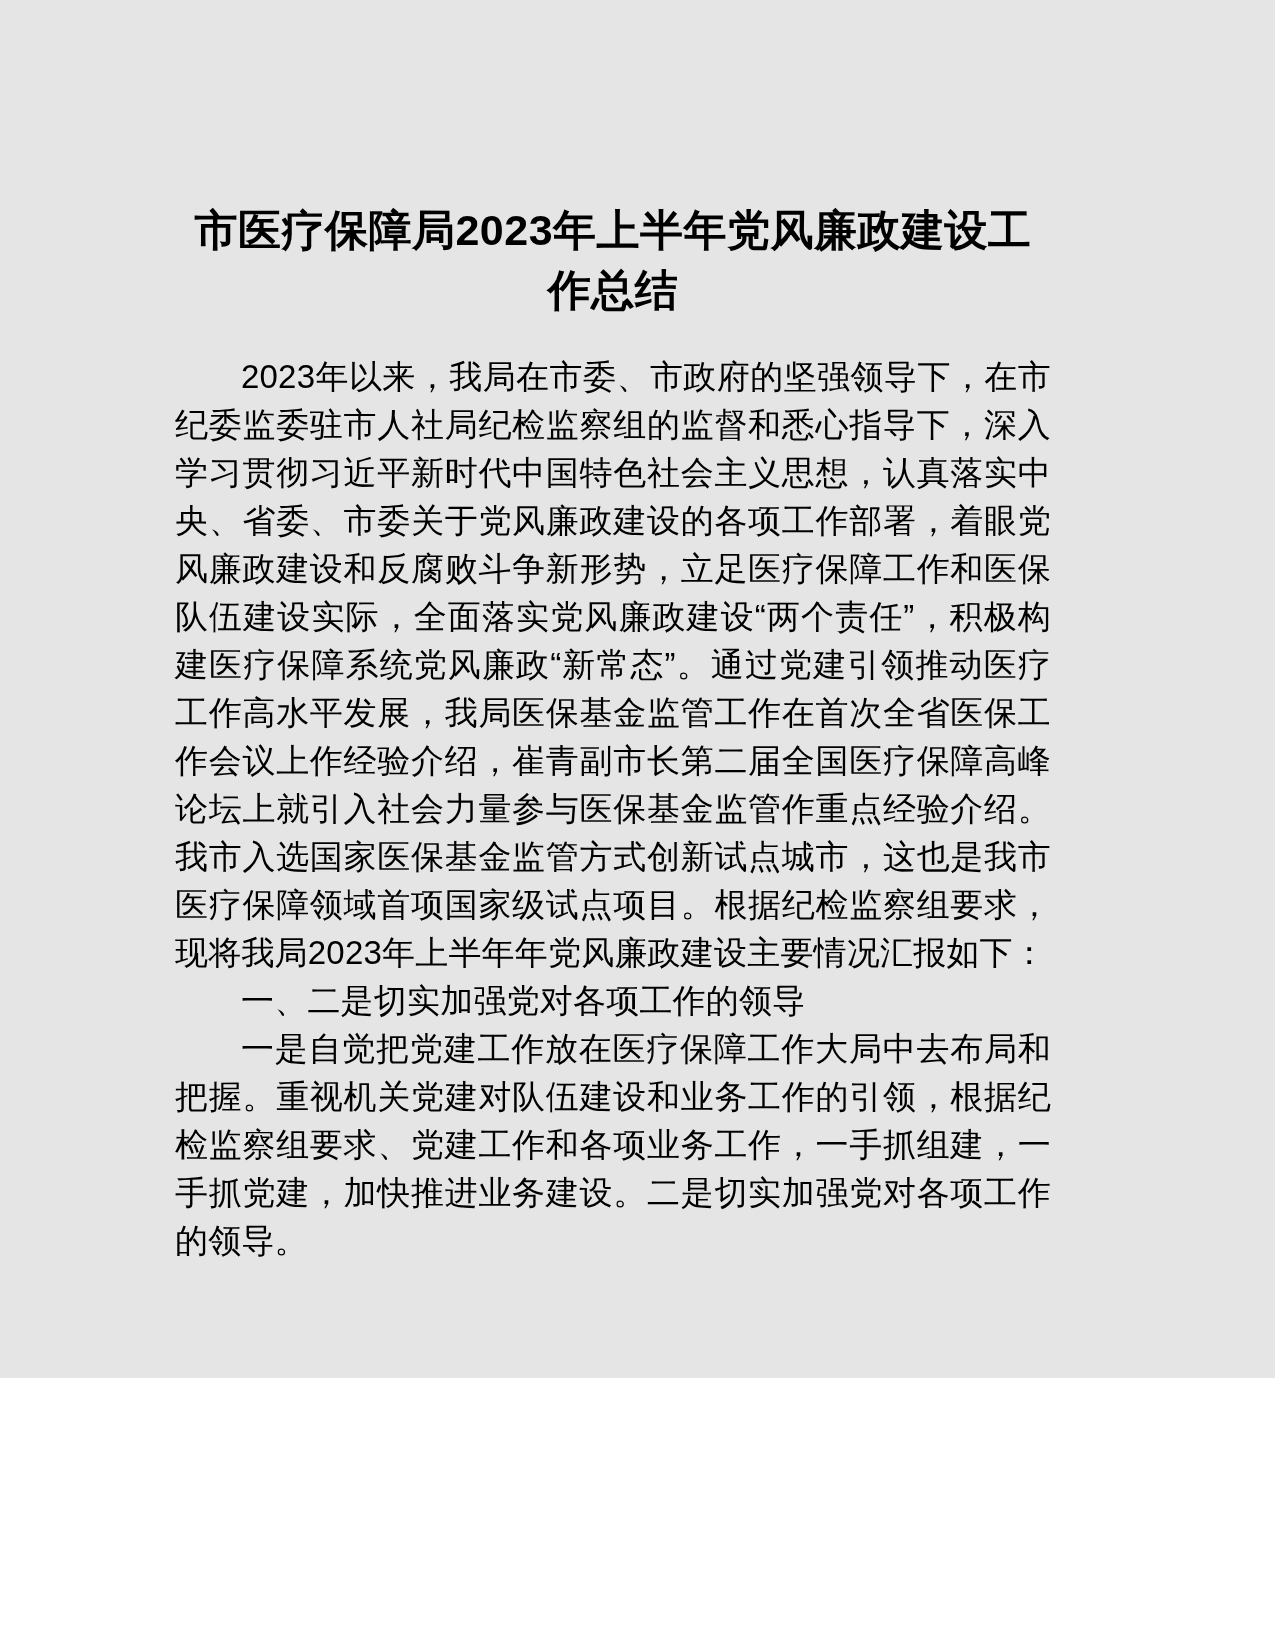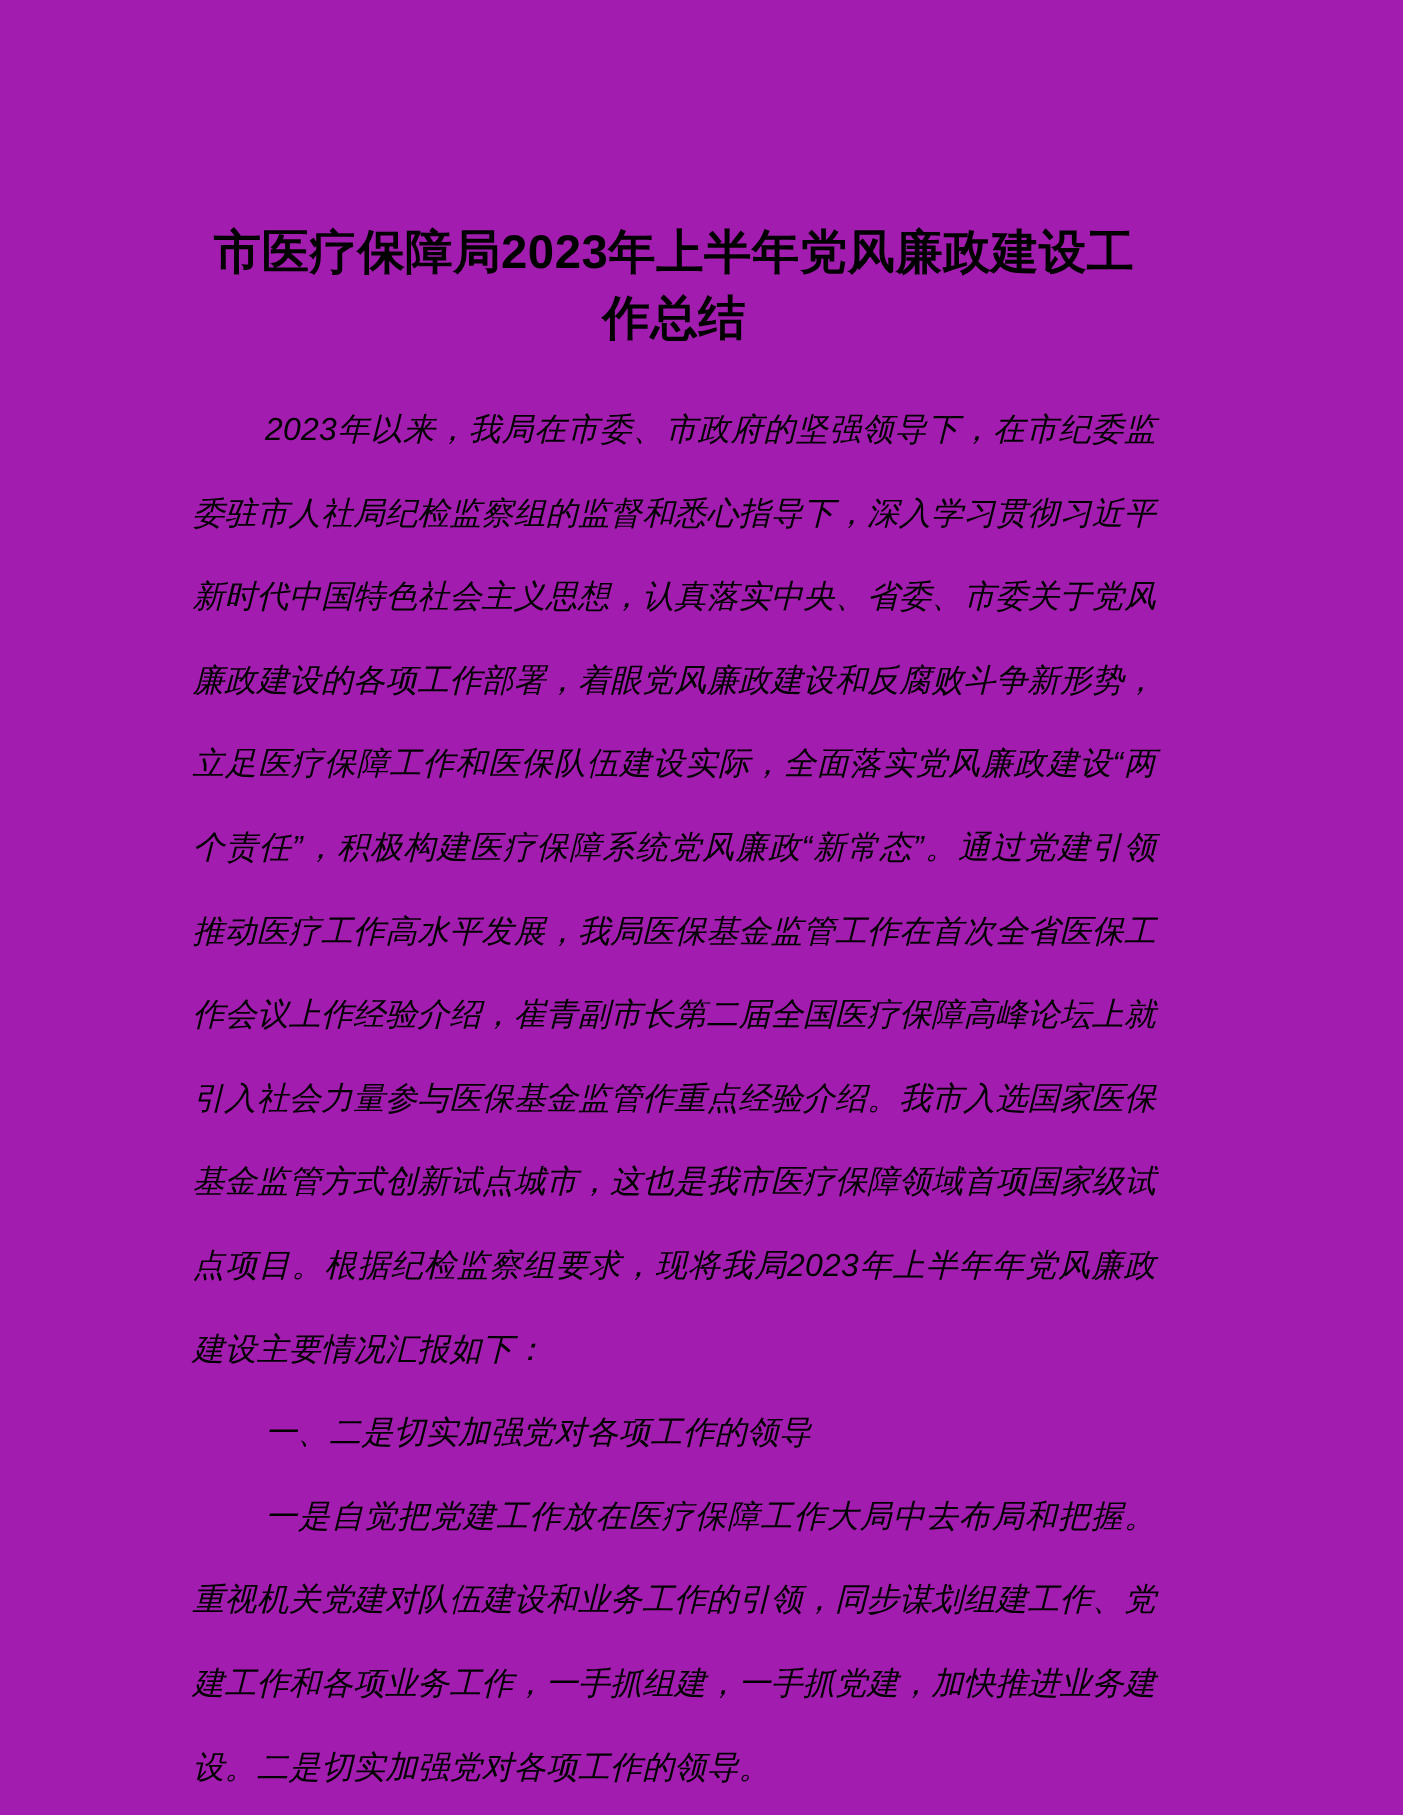--- a/index.html
+++ b/index.html
@@ -10,50 +10,49 @@
   body {
     width: 1275px;
     height: 1650px;
     font-family: "Liberation Sans", "DejaVu Sans", sans-serif;
     color: #000000;
     overflow: hidden;
   }
   .page {
     position: relative;
     width: 1275px;
-    height: 1650px;
-    background: #a21caf;
+    height: 1378px;
+    background: #e5e5e5;
     box-sizing: border-box;
   }
   .content {
     position: absolute;
     left: 175px;
     top: 0;
     width: 876px;
   }
   .doc-title {
     font-size: 43px;
     font-weight: bold;
     line-height: 60px;
     text-align: center;
     letter-spacing: 0.5px;
     margin: 0;
     padding-top: 200px;
     word-break: break-all;
   }
   .para {
-    font-size: 29px;
-    line-height: 76px;
+    font-size: 33px;
+    line-height: 48px;
     text-align: justify;
     text-align-last: left;
     text-justify: inter-ideograph;
     margin: 0;
     letter-spacing: 0.2px;
     word-break: break-all;
-    font-style: italic;
   }
   .para.indent2 {
     text-indent: 66px;
   }
   .para.indent1 {
     text-indent: 33px;
   }
   .spacer-title {
     height: 33px;
   }
@@ -66,16 +65,16 @@
 
     <h1 class="doc-title">市医疗保障局2023年上半年党风廉政建设工作总结</h1>
 
     <div class="spacer-title"></div>
 
     <p class="para indent2">2023年以来，我局在市委、市政府的坚强领导下，在市纪委监委驻市人社局纪检监察组的监督和悉心指导下，深入学习贯彻习近平新时代中国特色社会主义思想，认真落实中央、省委、市委关于党风廉政建设的各项工作部署，着眼党风廉政建设和反腐败斗争新形势，立足医疗保障工作和医保队伍建设实际，全面落实党风廉政建设“两个责任”，积极构建医疗保障系统党风廉政“新常态”。通过党建引领推动医疗工作高水平发展，我局医保基金监管工作在首次全省医保工作会议上作经验介绍，崔青副市长第二届全国医疗保障高峰论坛上就引入社会力量参与医保基金监管作重点经验介绍。我市入选国家医保基金监管方式创新试点城市，这也是我市医疗保障领域首项国家级试点项目。根据纪检监察组要求，现将我局2023年上半年年党风廉政建设主要情况汇报如下：</p>
 
     <p class="para indent2">一、二是切实加强党对各项工作的领导</p>
 
 
-    <p class="para indent2">一是自觉把党建工作放在医疗保障工作大局中去布局和把握。重视机关党建对队伍建设和业务工作的引领，同步谋划组建工作、党建工作和各项业务工作，一手抓组建，一手抓党建，加快推进业务建设。二是切实加强党对各项工作的领导。</p>
+    <p class="para indent2">一是自觉把党建工作放在医疗保障工作大局中去布局和把握。重视机关党建对队伍建设和业务工作的引领，根据纪检监察组要求、党建工作和各项业务工作，一手抓组建，一手抓党建，加快推进业务建设。二是切实加强党对各项工作的领导。</p>
 
   </div>
 </div>
 
 </body></html>

